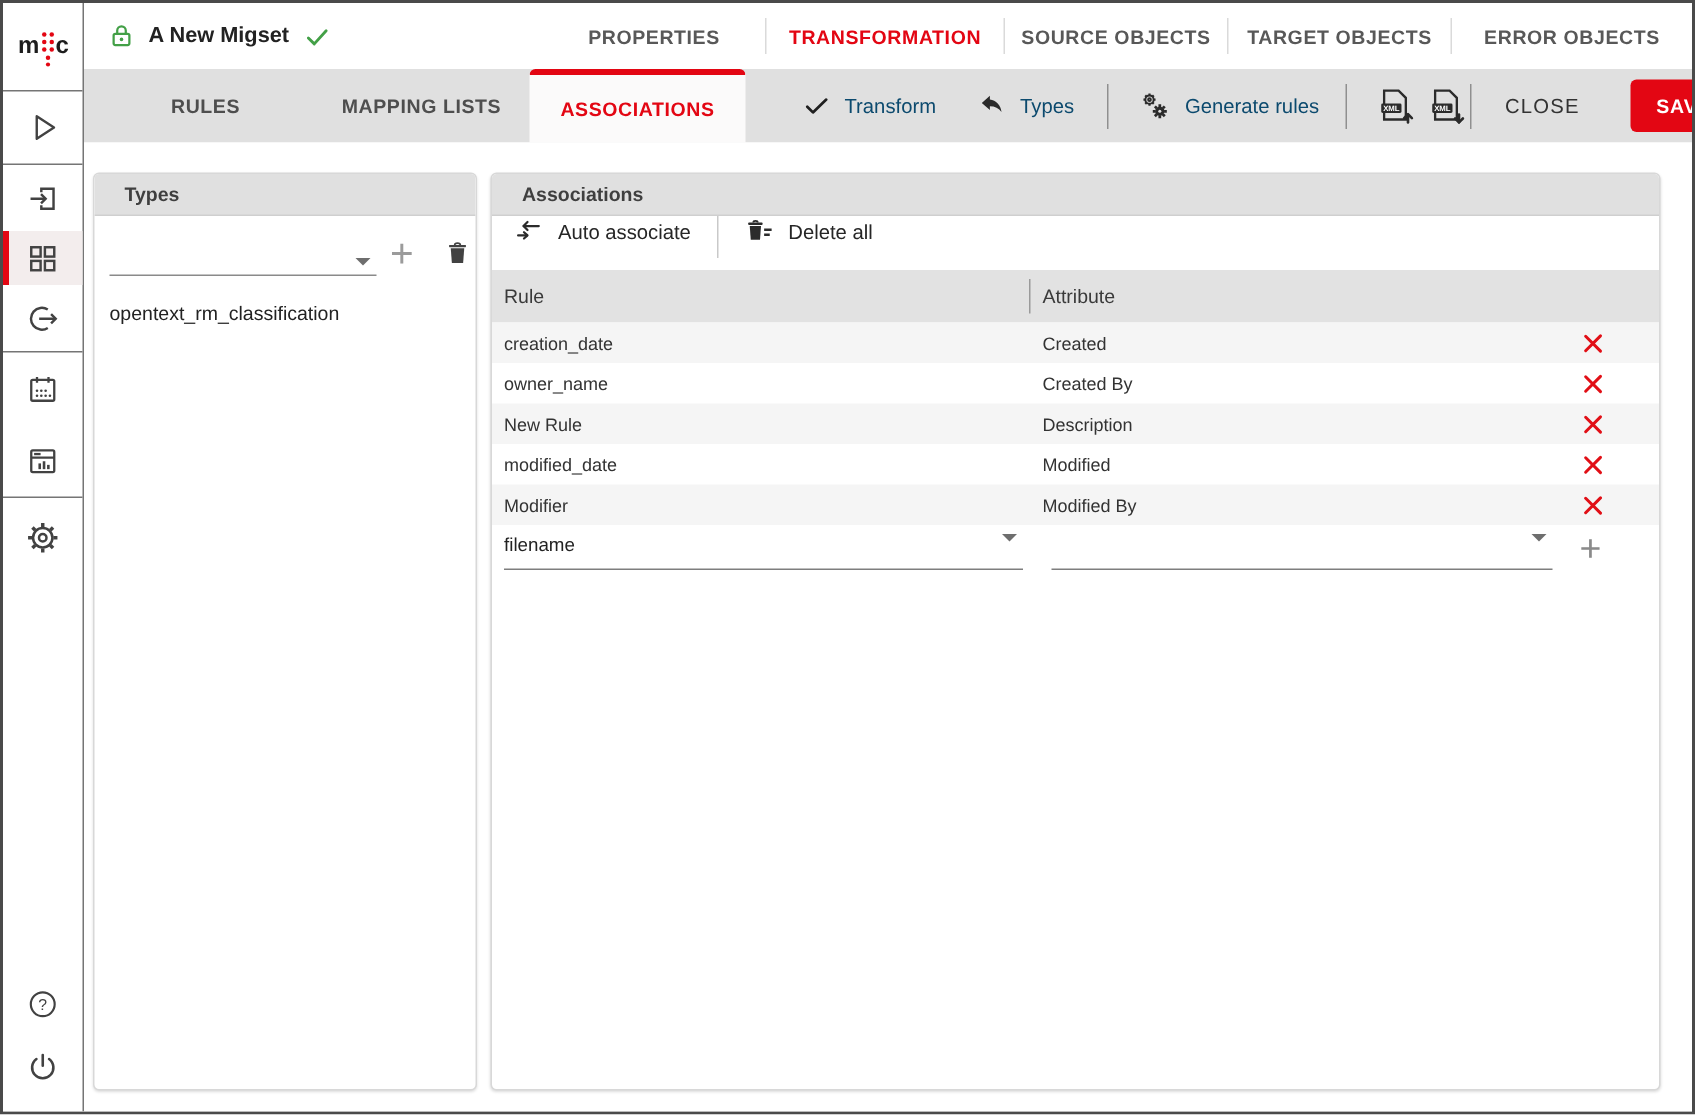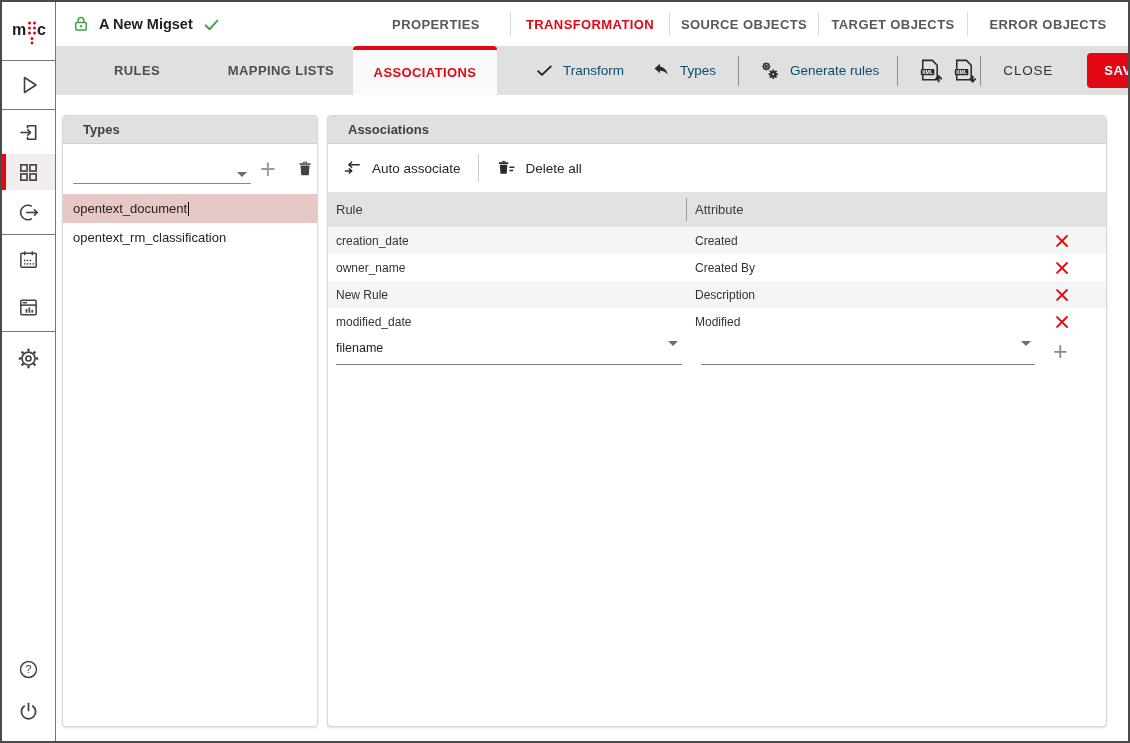--- a/index.html
+++ b/index.html
@@ -60,21 +60,21 @@
   .type-select{position:absolute;left:10px;top:18px;width:178px;height:22px;border-bottom:1px solid #8a8a8a;display:flex;align-items:flex-end;justify-content:flex-end;padding:0 4px 6px 2px;cursor:pointer}
   .dd-arrow{width:0;height:0;border-left:5px solid transparent;border-right:5px solid transparent;border-top:5px solid #6e6e6e}
   .plus-glyph{font-size:27px;font-weight:300;color:#9b9b9b;line-height:1;cursor:pointer}
   .add-type{position:absolute;left:197px;top:12px}
   .del-type{position:absolute;left:233px;top:15px;cursor:pointer}
   .type-item{height:29px;display:flex;align-items:center;padding-left:10px;font-size:13px;color:#222;cursor:pointer}
   .type-item.selected{background:var(--pink)}
   .caret{display:inline-block;width:1px;height:14px;background:#000;margin-left:1px}
 
   
-  .assoc-toolbar{height:48px;display:flex;align-items:center;padding-left:14px}
+  .assoc-toolbar{height:36px;display:flex;align-items:flex-start;padding-left:14px}
   .assoc-tool-btn{display:flex;align-items:center;gap:9px;font-size:13.5px;color:#262626;cursor:pointer}
   .adiv{width:1px;height:28px;background:#c9c9c9;margin:0 17px}
   .assoc-thead{height:35px;background:#e2e2e2;position:relative;display:flex;align-items:center;font-size:13px;color:#3a3a3a}
   .th-rule{padding-left:8px}
   .th-attr{position:absolute;left:367px}
   .th-div{position:absolute;left:358px;top:6px;bottom:6px;width:1px;background:#9a9a9a}
   .assoc-row{height:27px;position:relative;display:flex;align-items:center;font-size:12px;color:#333}
   .assoc-row.odd{background:var(--stripe)}
   .row-rule{padding-left:8px}
   .row-attr{position:absolute;left:367px}
@@ -325,24 +325,20 @@
         </div>
         <span class="plus-glyph add-type">+</span>
         <span class="del-type">
           <svg width="18" height="19" viewBox="0 0 24 24">
               <path d="M6 8 h12 l-1 13 H7 Z" fill="#424242"></path>
               <rect x="4.5" y="5" width="15" height="2" rx="0.5" fill="#424242"></rect>
               <path d="M9.5 5 a2.5 1.6 0 0 1 5 0" fill="none" stroke="#424242" stroke-width="1.5"></path>
             </svg>
         </span>
       </div>
-      <div class="type-item selected">
-        <span>opentext_document</span>
-          <span class="caret"></span>
-      </div>
       <div class="type-item">
         <span>opentext_rm_classification</span>
       </div>
     </section>
 
     <section class="panel assoc">
       <div class="panel-header">
         <span>Associations</span>
       </div>
 
@@ -390,20 +386,25 @@
       <div class="assoc-row odd">
         <span class="row-rule">New Rule</span>
         <span class="row-attr">Description</span>
         <span class="row-x"></span>
       </div>
       <div class="assoc-row">
         <span class="row-rule">modified_date</span>
         <span class="row-attr">Modified</span>
         <span class="row-x"></span>
       </div>
+      <div class="assoc-row odd">
+        <span class="row-rule">Modifier</span>
+        <span class="row-attr">Modified By</span>
+        <span class="row-x"></span>
+      </div>
 
       <div class="new-row">
         <div class="inline-select sel-rule">
           <span>filename</span>
           <span class="dd-arrow"></span>
         </div>
         <div class="inline-select sel-attr">
           <span></span>
           <span class="dd-arrow"></span>
         </div>

